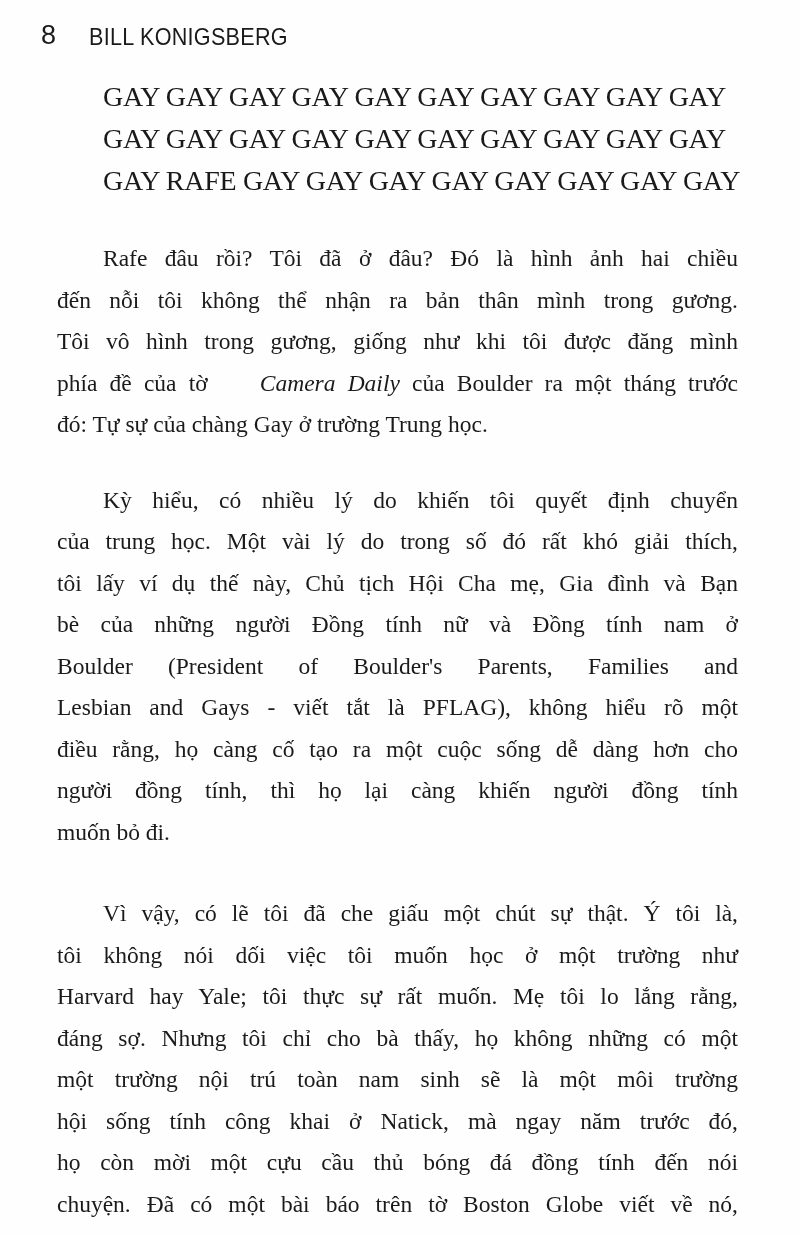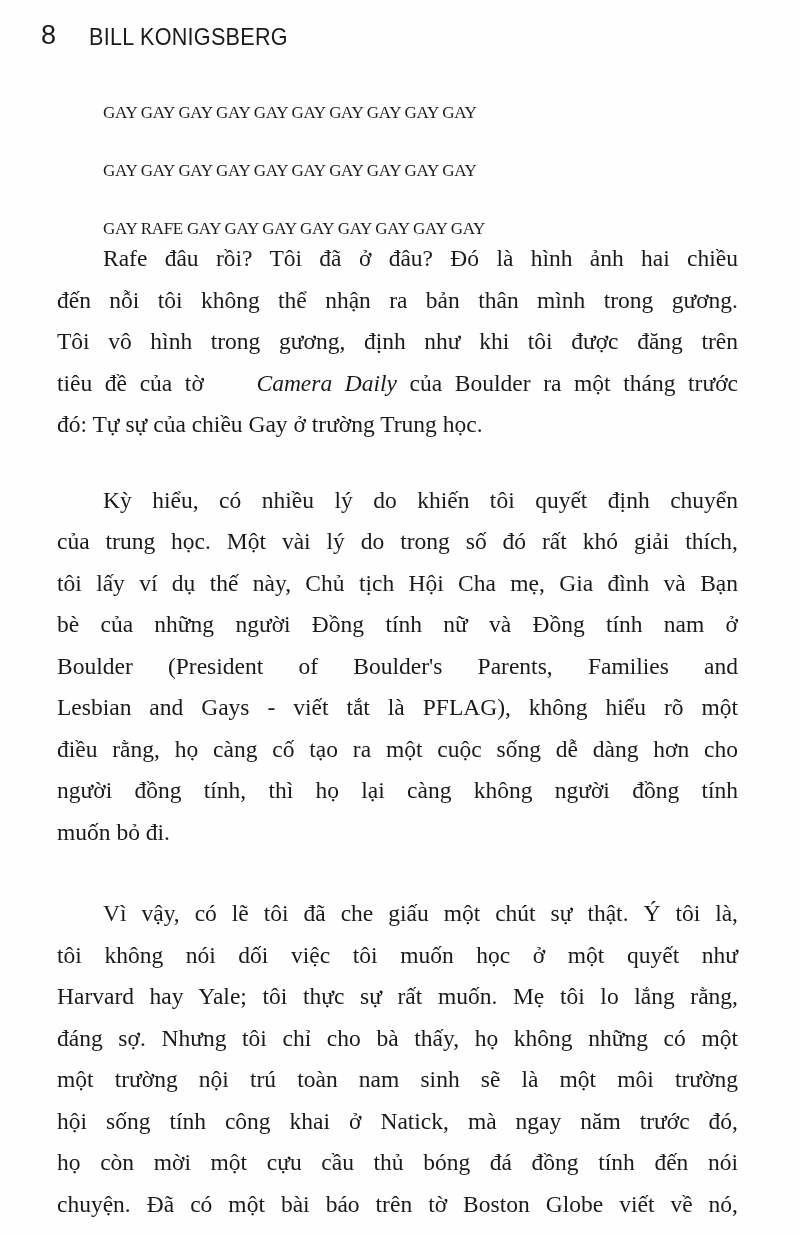--- a/index.html
+++ b/index.html
@@ -3,21 +3,21 @@
   <meta charset="utf-8">
   <style>
     html, body { margin: 0; padding: 0; background: #ffffff; }
     body { width: 800px; height: 1235px; overflow: hidden; position: relative;
       font-family: "Liberation Serif", "DejaVu Serif", serif; color: #1a1a1a; }
     .page { position: absolute; left: 0; top: 0; width: 800px; height: 1235px; background: #fefefe; }
     .header { position: absolute; top: 18px; left: 0; width: 800px; height: 40px; }
     .page-num { position: absolute; left: 41px; top: 2px; font-family: "Liberation Sans", "DejaVu Sans", sans-serif; font-size: 27px; }
     .running-head { position: absolute; left: 89px; top: 5px; font-family: "Liberation Sans", "DejaVu Sans", sans-serif; font-size: 24px; letter-spacing: 0.3px; transform: scaleX(0.9); transform-origin: left; }
     .epigraph { position: absolute; left: 103px; top: 76px; width: 640px; }
-    .ep-line { font-size: 17px; line-height: 42px; height: 42px; white-space: nowrap; letter-spacing: -0.3px; margin-top: 16px; }
+    .ep-line { font-size: 28px; line-height: 42px; height: 42px; white-space: nowrap; letter-spacing: -0.3px; }
     .body-text { position: absolute; left: 57px; top: 210px; width: 681px; }
     .line { font-size: 23.5px; line-height: 41.5px; height: 41.5px; text-align: justify; text-align-last: justify; white-space: nowrap; overflow: visible; }
     .line.last { text-align-last: left; }
     .line.indent { padding-left: 46px; margin-top: 28px; }
     .para-gap { height: 6px; }
     .ital { font-style: italic; margin-left: 40px; }
   </style>
 </head>
 <body>
 
@@ -32,44 +32,44 @@
     <div class="ep-line">GAY GAY GAY GAY GAY GAY GAY GAY GAY GAY</div>
     <div class="ep-line">GAY GAY GAY GAY GAY GAY GAY GAY GAY GAY</div>
     <div class="ep-line">GAY RAFE GAY GAY GAY GAY GAY GAY GAY GAY</div>
   </div>
 
   <div class="body-text">
 
     <div>
       <div class="line indent">Rafe đâu rồi? Tôi đã ở đâu? Đó là hình ảnh hai chiều</div>
       <div class="line">đến nỗi tôi không thể nhận ra bản thân mình trong gương.</div>
-      <div class="line">Tôi vô hình trong gương, định như khi tôi được đăng trên</div>
-      <div class="line"><span>tiêu đề của tờ </span><span class="ital">Camera Daily</span><span> của Boulder ra một tháng trước</span></div>
-      <div class="line last">đó: Tự sự của chiều Gay ở trường Trung học.</div>
+      <div class="line">Tôi vô hình trong gương, giống như khi tôi được đăng mình</div>
+      <div class="line"><span>phía đề của tờ </span><span class="ital">Camera Daily</span><span> của Boulder ra một tháng trước</span></div>
+      <div class="line last">đó: Tự sự của chàng Gay ở trường Trung học.</div>
     </div>
     <div class="para-gap"></div>
 
     <div>
       <div class="line indent">Kỳ hiểu, có nhiều lý do khiến tôi quyết định chuyển</div>
       <div class="line">của trung học. Một vài lý do trong số đó rất khó giải thích,</div>
       <div class="line">tôi lấy ví dụ thế này, Chủ tịch Hội Cha mẹ, Gia đình và Bạn</div>
       <div class="line">bè của những người Đồng tính nữ và Đồng tính nam ở</div>
       <div class="line">Boulder (President of Boulder's Parents, Families and</div>
       <div class="line">Lesbian and Gays - viết tắt là PFLAG), không hiểu rõ một</div>
       <div class="line">điều rằng, họ càng cố tạo ra một cuộc sống dễ dàng hơn cho</div>
-      <div class="line">người đồng tính, thì họ lại càng không người đồng tính</div>
+      <div class="line">người đồng tính, thì họ lại càng khiến người đồng tính</div>
       <div class="line last">muốn bỏ đi.</div>
     </div>
     <div class="para-gap"></div>
 
     <div class="para-gap"></div>
 
     <div>
       <div class="line indent">Vì vậy, có lẽ tôi đã che giấu một chút sự thật. Ý tôi là,</div>
-      <div class="line">tôi không nói dối việc tôi muốn học ở một quyết như</div>
+      <div class="line">tôi không nói dối việc tôi muốn học ở một trường như</div>
       <div class="line">Harvard hay Yale; tôi thực sự rất muốn. Mẹ tôi lo lắng rằng,</div>
       <div class="line">đáng sợ. Nhưng tôi chỉ cho bà thấy, họ không những có một</div>
       <div class="line">một trường nội trú toàn nam sinh sẽ là một môi trường</div>
       <div class="line">hội sống tính công khai ở Natick, mà ngay năm trước đó,</div>
       <div class="line">họ còn mời một cựu cầu thủ bóng đá đồng tính đến nói</div>
       <div class="line">chuyện. Đã có một bài báo trên tờ Boston Globe viết về nó,</div>
       <div class="line">viết về việc một trường học, như trường Natick, đã điều</div>
     </div>
 
   </div>

